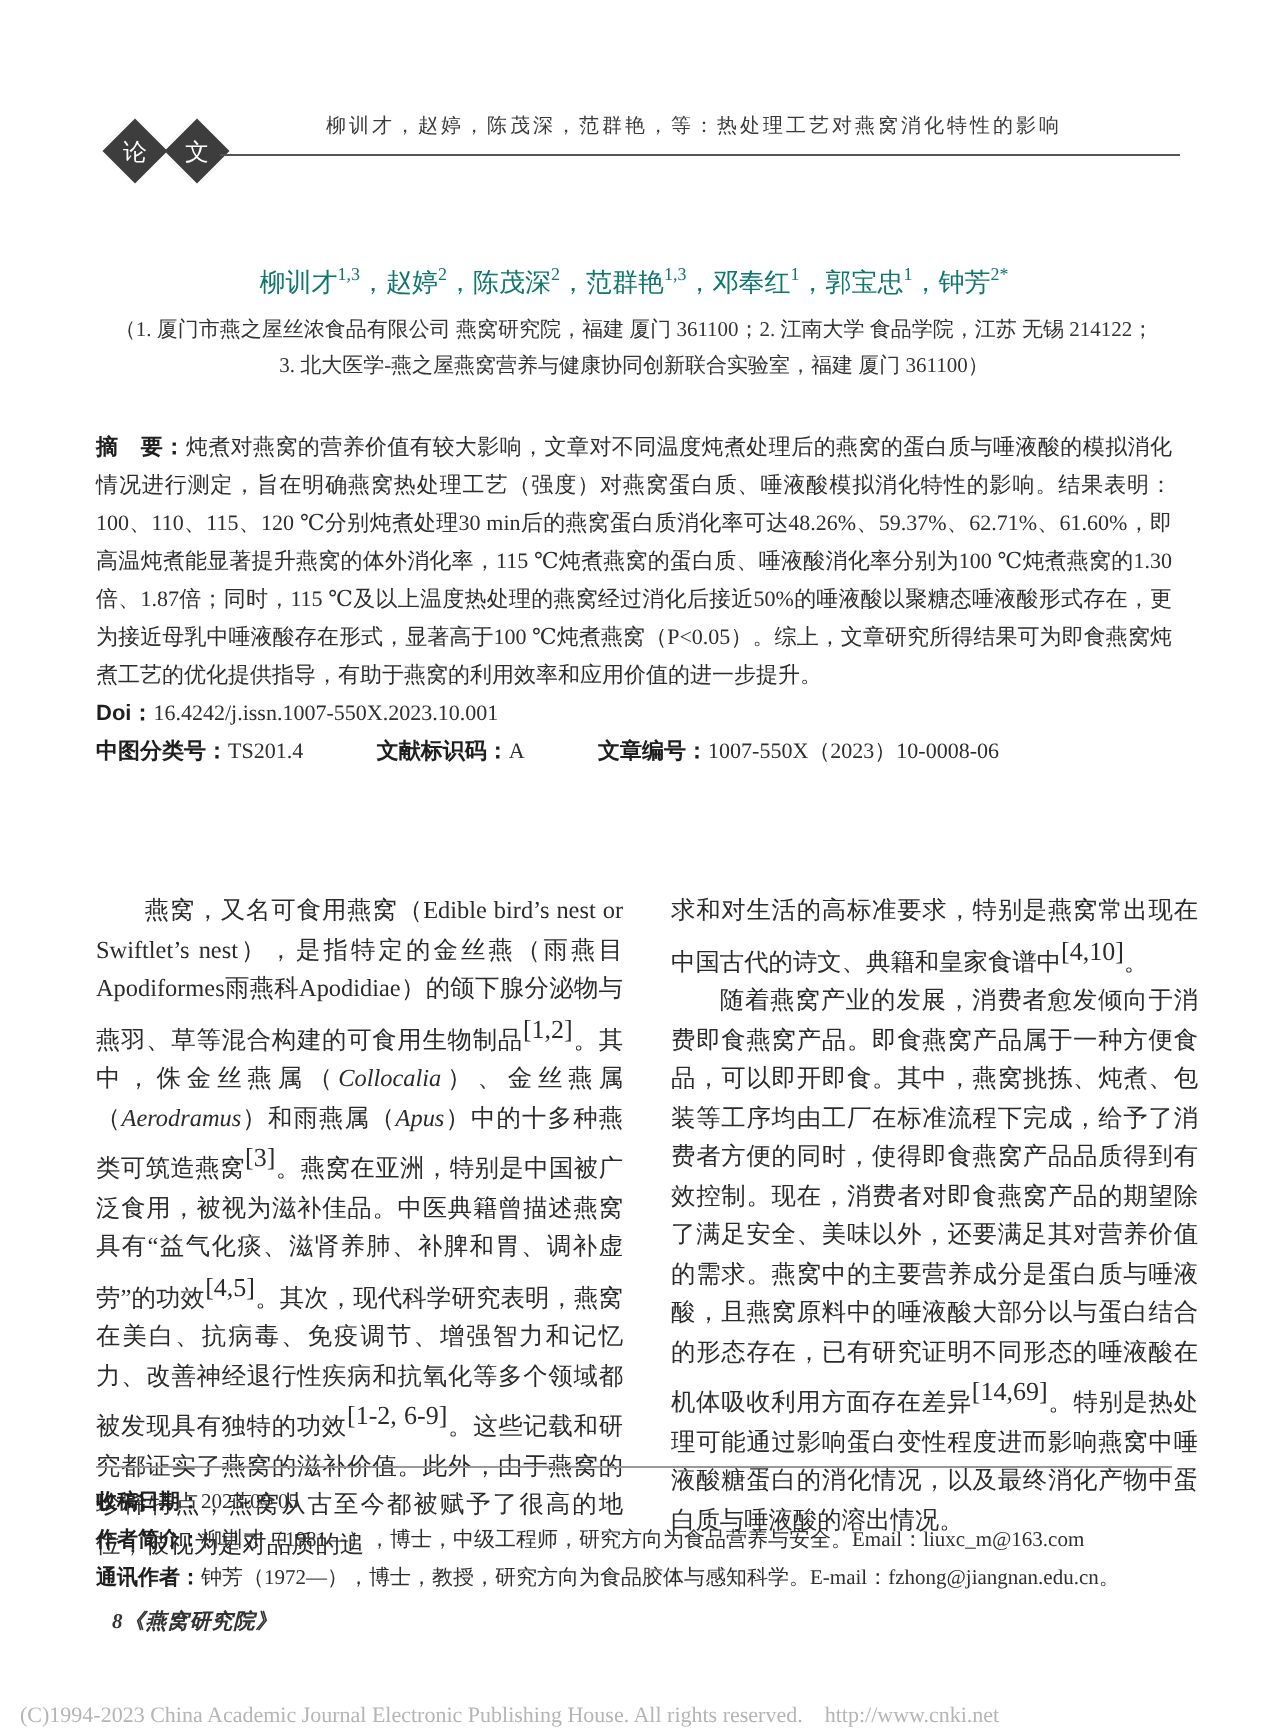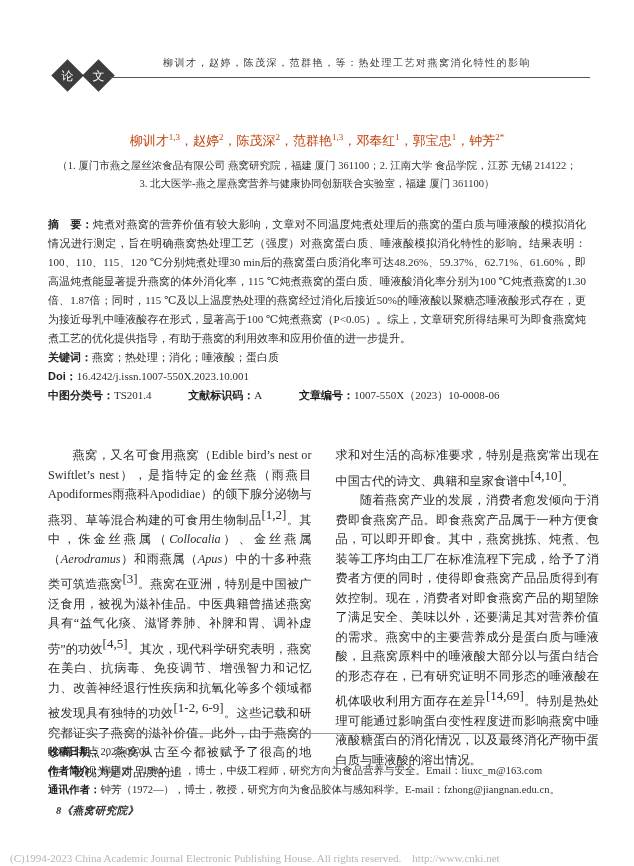--- a/index.html
+++ b/index.html
@@ -36,21 +36,21 @@
   }
   
   .front{position:absolute;top:108px;left:48px;right:48px;}
   .title{
     margin:0;text-align:center;
     font-family:"Liberation Sans","DejaVu Sans",sans-serif;
     font-size:21px;font-weight:bold;color:#1a1a1a;line-height:30px;
   }
   .authors{
     margin-top:20px;text-align:center;
-    font-size:13px;color:#c2410c;line-height:18px;
+    font-size:13px;color:#0f766e;line-height:18px;
   }
   .authors sup{font-size:9px;}
   .affiliations{margin-top:7px;text-align:center;font-size:10.5px;line-height:18px;color:#333;}
   .abstract{
     margin:22px 0 0 0;
     font-size:11px;line-height:19px;text-align:justify;color:#2e2e2e;
   }
   .lbl{
     font-family:"Liberation Sans","DejaVu Sans",sans-serif;
     font-weight:bold;color:#1f1f1f;
@@ -106,21 +106,20 @@
     <div class="masthead-rule"></div>
   </div>
 
   <div class="front">
     <div class="authors">柳训才<sup>1,3</sup>，赵婷<sup>2</sup>，陈茂深<sup>2</sup>，范群艳<sup>1,3</sup>，邓奉红<sup>1</sup>，郭宝忠<sup>1</sup>，钟芳<sup>2*</sup></div>
     <div class="affiliations">
       <div>（1. 厦门市燕之屋丝浓食品有限公司 燕窝研究院，福建 厦门 361100；2. 江南大学 食品学院，江苏 无锡 214122；</div>
       <div>3. 北大医学-燕之屋燕窝营养与健康协同创新联合实验室，福建 厦门 361100）</div>
     </div>
     <p class="abstract"><span class="lbl">摘　要：</span><span>炖煮对燕窝的营养价值有较大影响，文章对不同温度炖煮处理后的燕窝的蛋白质与唾液酸的模拟消化情况进行测定，旨在明确燕窝热处理工艺（强度）对燕窝蛋白质、唾液酸模拟消化特性的影响。结果表明：100、110、115、120 ℃分别炖煮处理30 min后的燕窝蛋白质消化率可达48.26%、59.37%、62.71%、61.60%，即高温炖煮能显著提升燕窝的体外消化率，115 ℃炖煮燕窝的蛋白质、唾液酸消化率分别为100 ℃炖煮燕窝的1.30倍、1.87倍；同时，115 ℃及以上温度热处理的燕窝经过消化后接近50%的唾液酸以聚糖态唾液酸形式存在，更为接近母乳中唾液酸存在形式，显著高于100 ℃炖煮燕窝（P&lt;0.05）。综上，文章研究所得结果可为即食燕窝炖煮工艺的优化提供指导，有助于燕窝的利用效率和应用价值的进一步提升。</span></p>
-    <p class="kv"><span class="lbl">关键词：</span><span>燕窝；热处理；消化；唾液酸；蛋白质</span></p>
     <p class="kv"><span class="lbl">Doi：</span><span>16.4242/j.issn.1007-550X.2023.10.001</span></p>
     <p class="kv class-row">
       <span class="item"><span class="lbl">中图分类号：</span><span>TS201.4</span></span>
       <span class="item"><span class="lbl">文献标识码：</span><span>A</span></span>
       <span class="item"><span class="lbl">文章编号：</span><span>1007-550X（2023）10-0008-06</span></span>
     </p>
   </div>
 
   <div class="columns">
     <div class="col">

